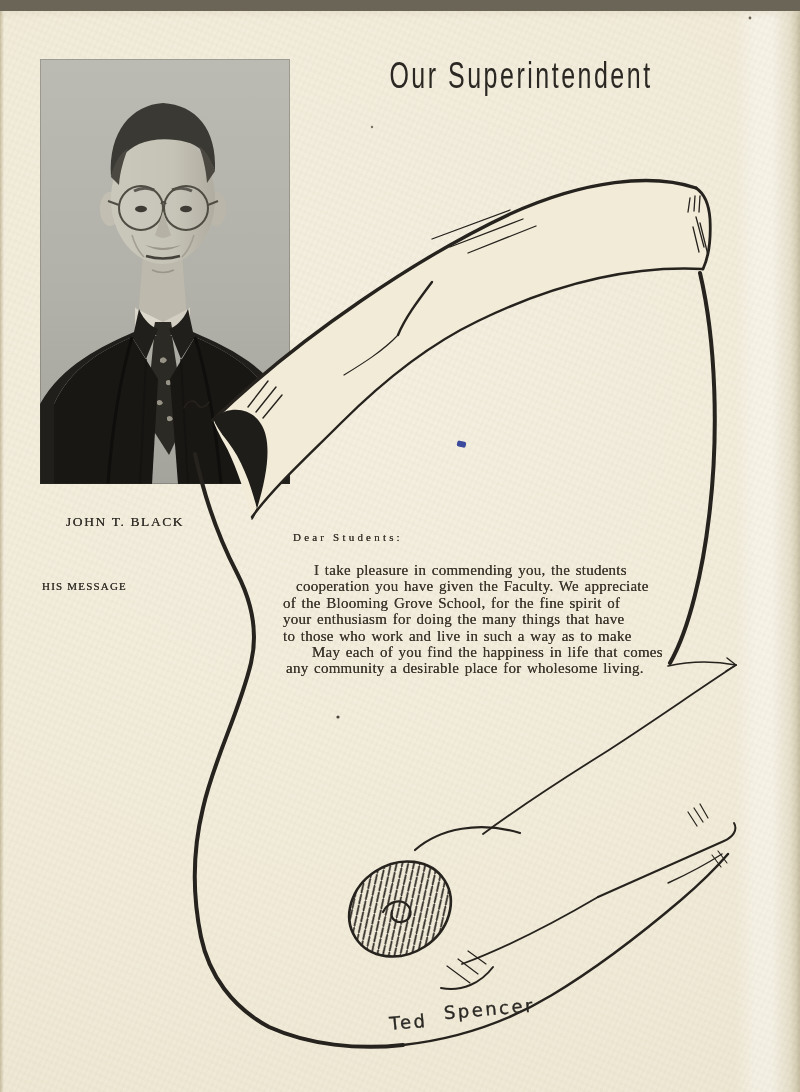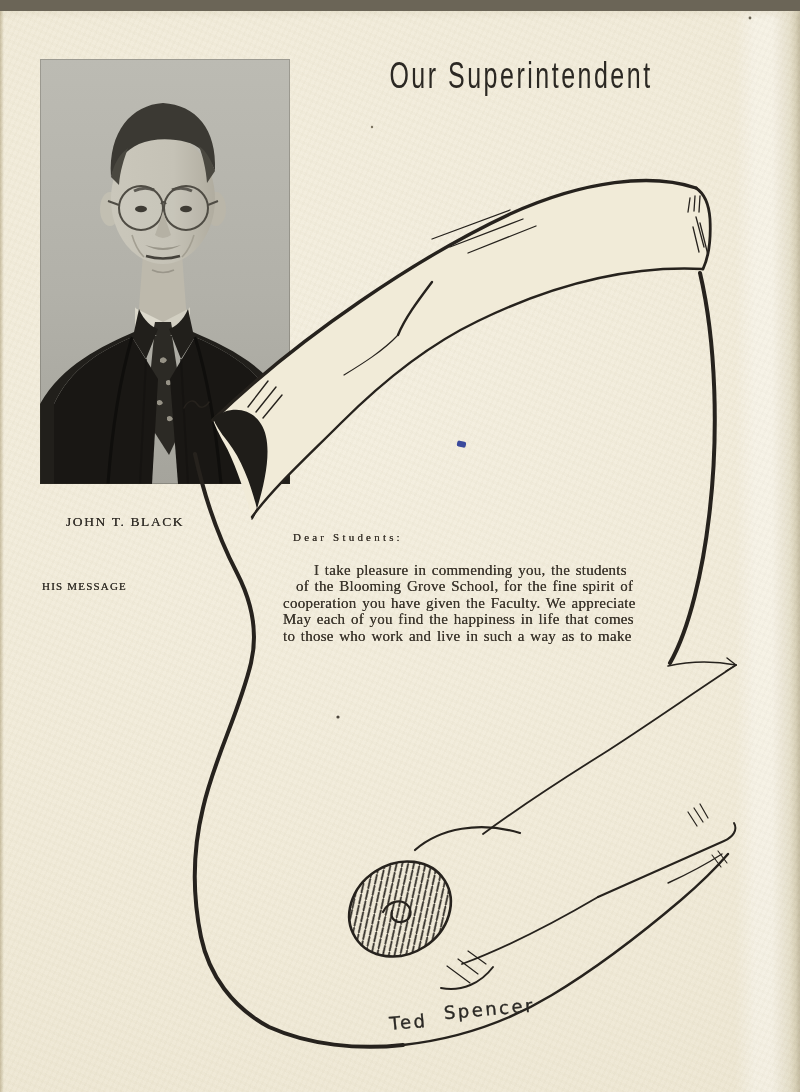--- a/index.html
+++ b/index.html
@@ -210,19 +210,21 @@
     <circle cx="750" cy="7" r="1.4" fill="#6a6353"></circle>
     <circle cx="372" cy="116" r="1.2" fill="#7a7260"></circle>
   </svg>
 
   <div class="photo-caption">JOHN T. BLACK</div>
   <div class="message-label">HIS MESSAGE</div>
   <div class="salutation">Dear Students:</div>
 
   <div class="message-body">
     <div class="ln">I take pleasure in commending you, the students</div>
+    <div class="ln">cooperation you have given the Faculty.  We appreciate</div>
     <div class="ln">of the Blooming Grove School, for the fine spirit of</div>
-    <div class="ln">cooperation you have given the Faculty.  We appreciate</div>
+    <div class="ln">your enthusiasm for doing the many things that have</div>
+    <div class="ln">to those who work and live in such a way as to make</div>
     <div class="ln">May each of you find the happiness in life that comes</div>
-    <div class="ln">to those who work and live in such a way as to make</div>
+    <div class="ln">any community a desirable place for wholesome living.</div>
   </div>
 
 </div>
 
 </body></html>

